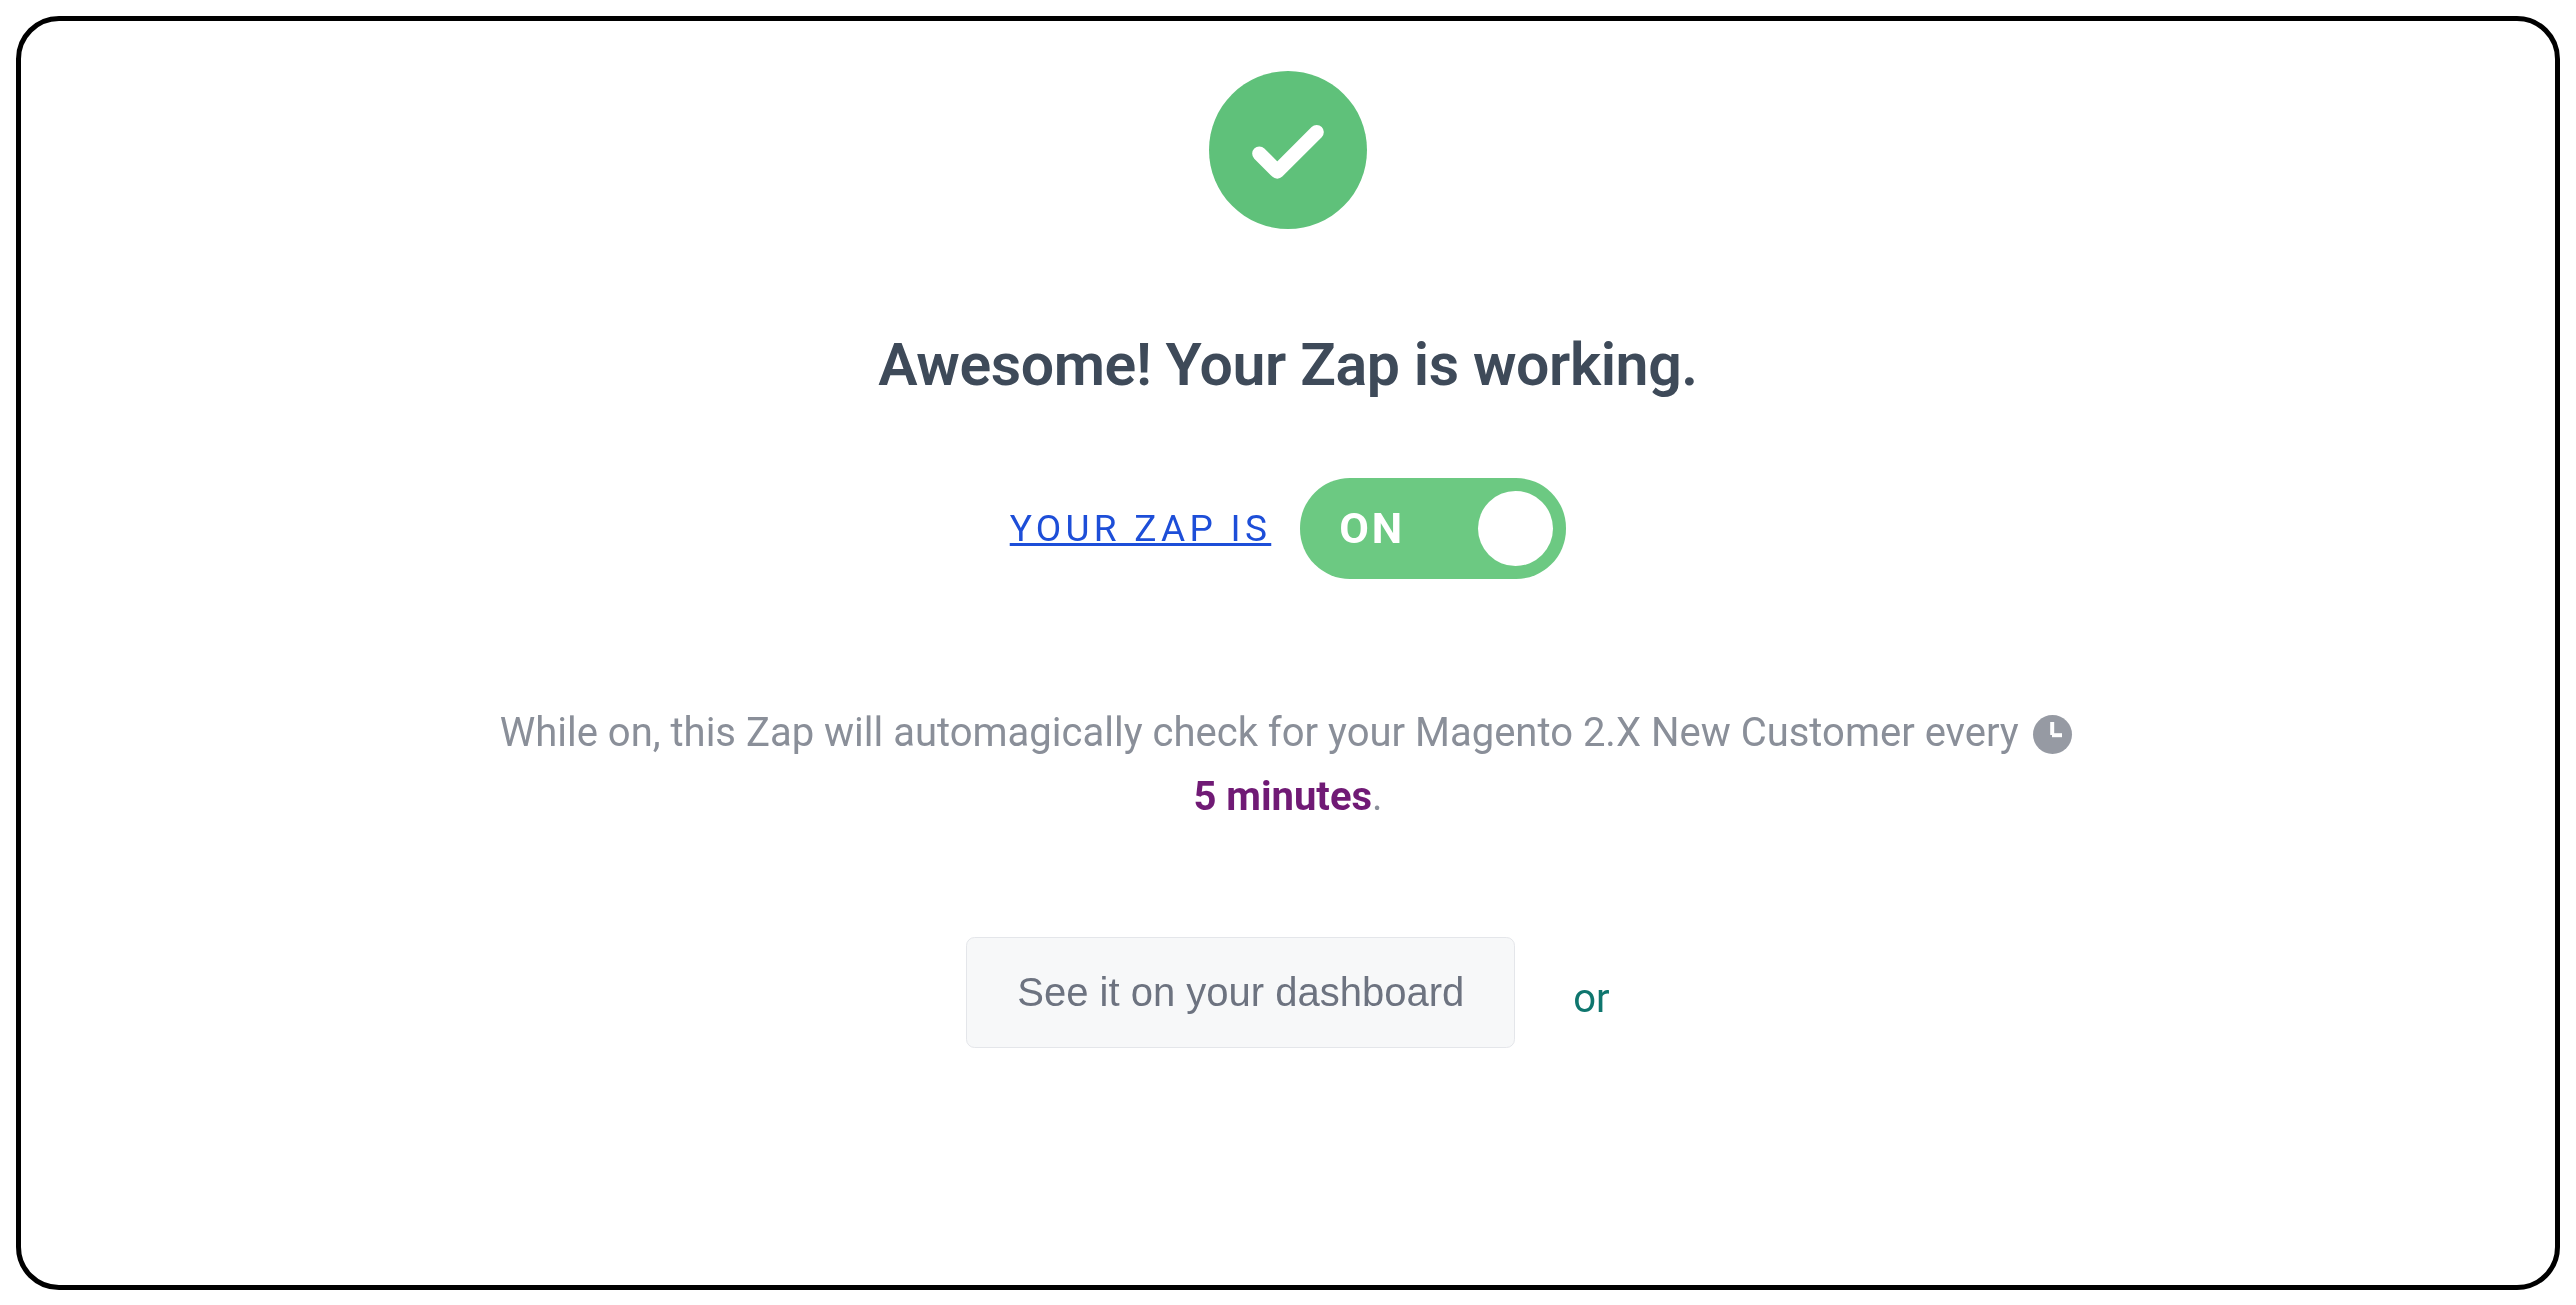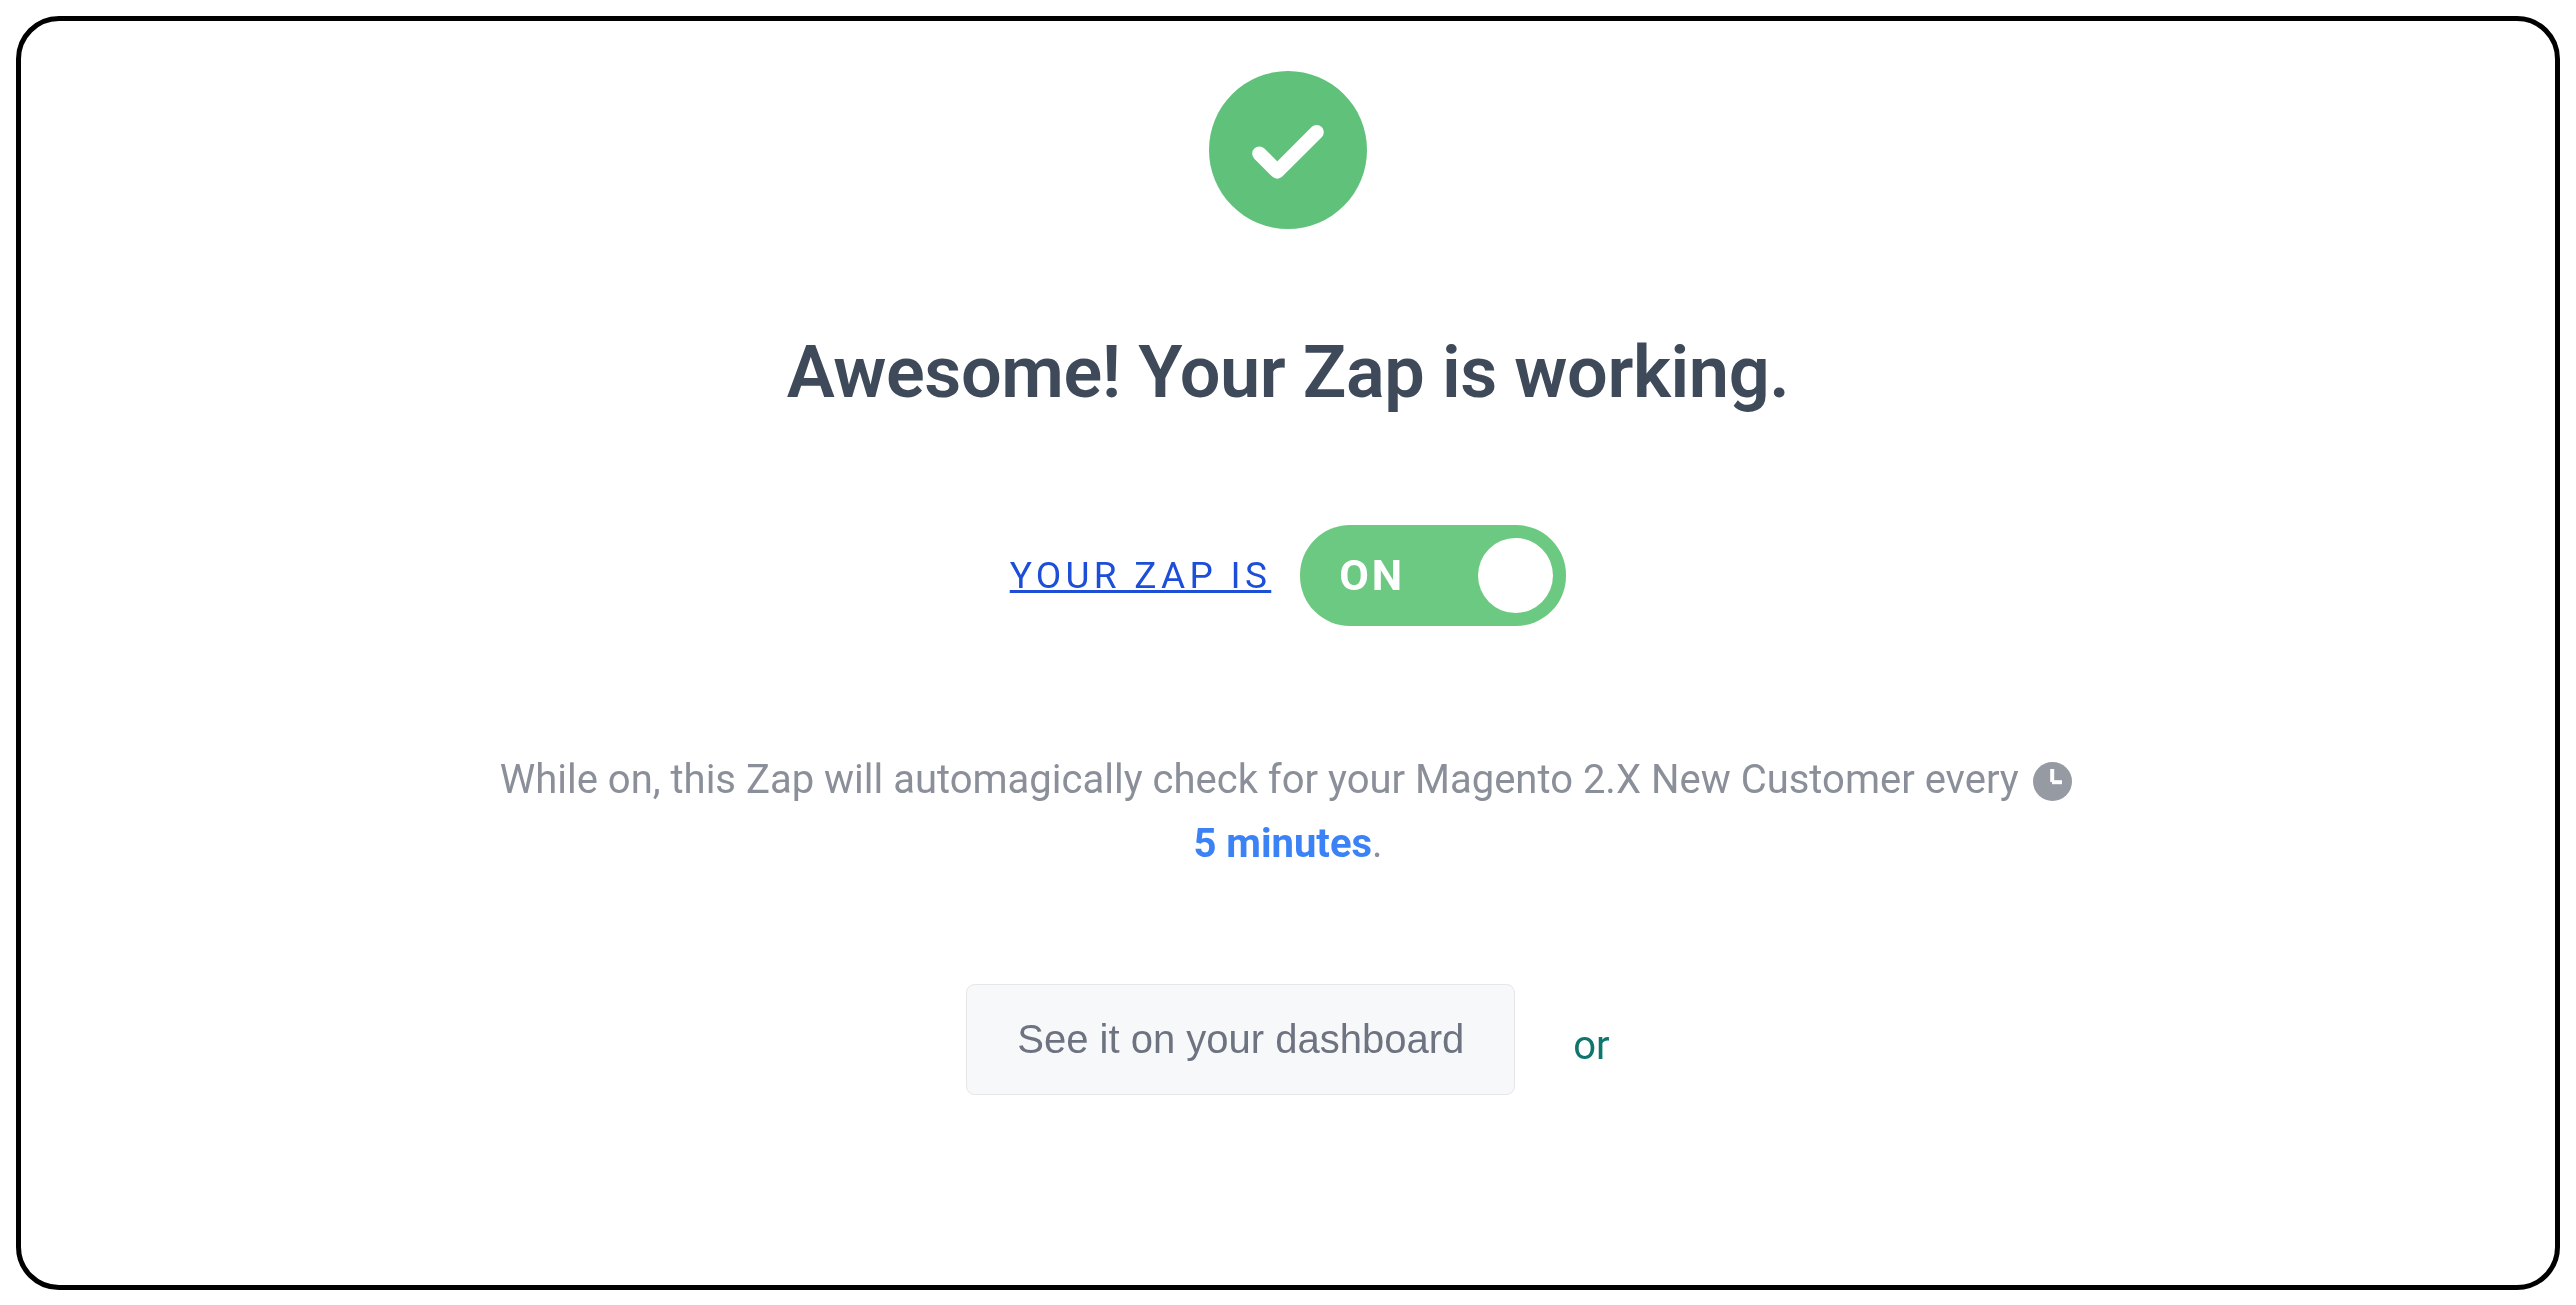--- a/index.html
+++ b/index.html
@@ -35,24 +35,24 @@
       display: flex;
       align-items: center;
       justify-content: center;
       margin-bottom: 101px;
     }
     .check-circle svg {
       width: 86px;
       height: 86px;
     }
     .headline {
-      font-size: 72px;
+      font-size: 59px;
       font-weight: 600;
       color: #3e4a59;
-      margin-bottom: 110px;
+      margin-bottom: 79px;
       letter-spacing: -0.4px;
     }
     .status-row {
       display: flex;
       align-items: center;
       gap: 29px;
       margin-bottom: 122px;
     }
     .status-label {
       font-size: 37px;
@@ -120,21 +120,21 @@
       position: absolute;
       left: 50%;
       top: 50%;
       width: 10px;
       height: 3.6px;
       background: #ffffff;
       transform: translate(0, -50%);
     }
     .desc-bold {
       font-weight: 700;
-      color: #3b82f6;
+      color: #701a75;
     }
     .button-row {
       display: flex;
       align-items: center;
       gap: 58px;
     }
     .btn-secondary {
       padding: 32px 50px;
       font-size: 40px;
       color: #6d7380;

